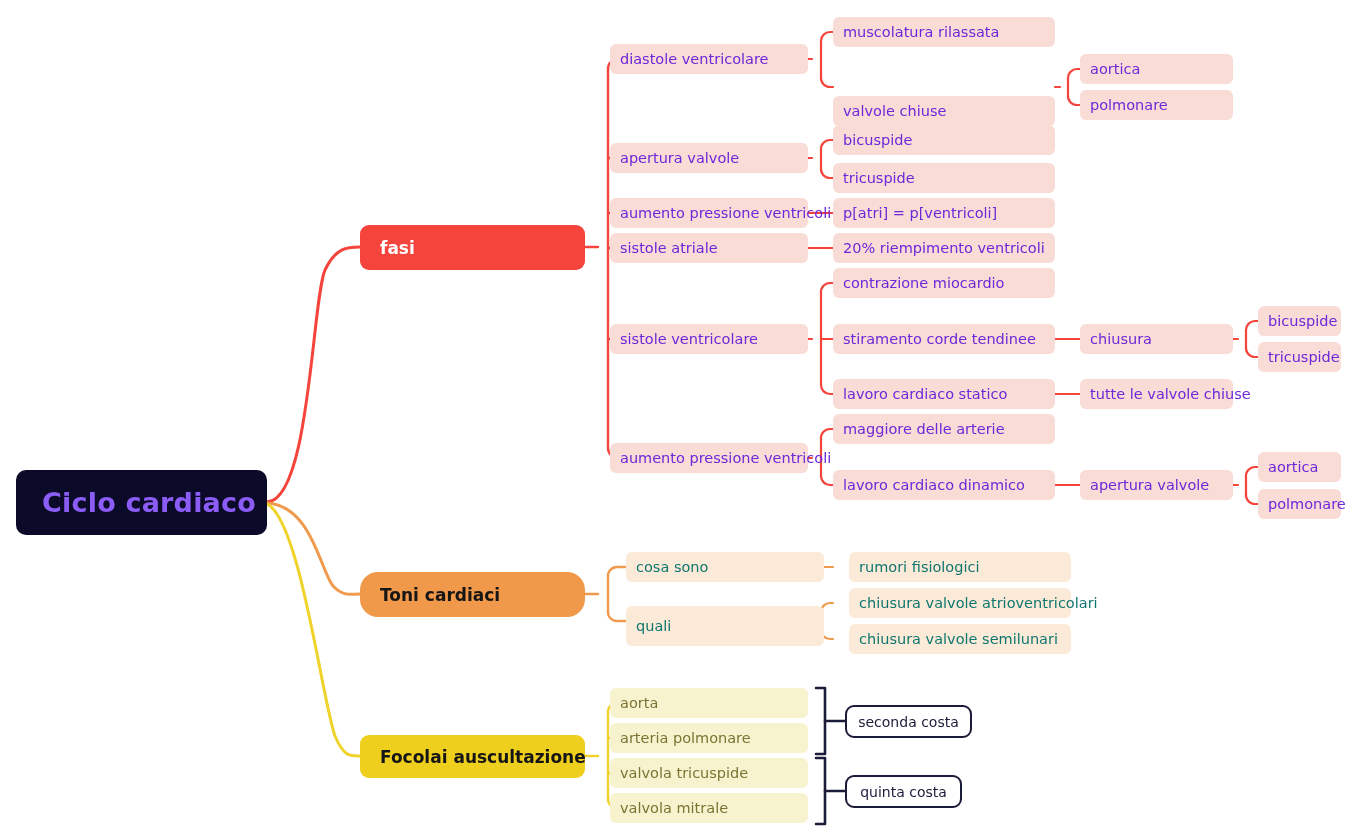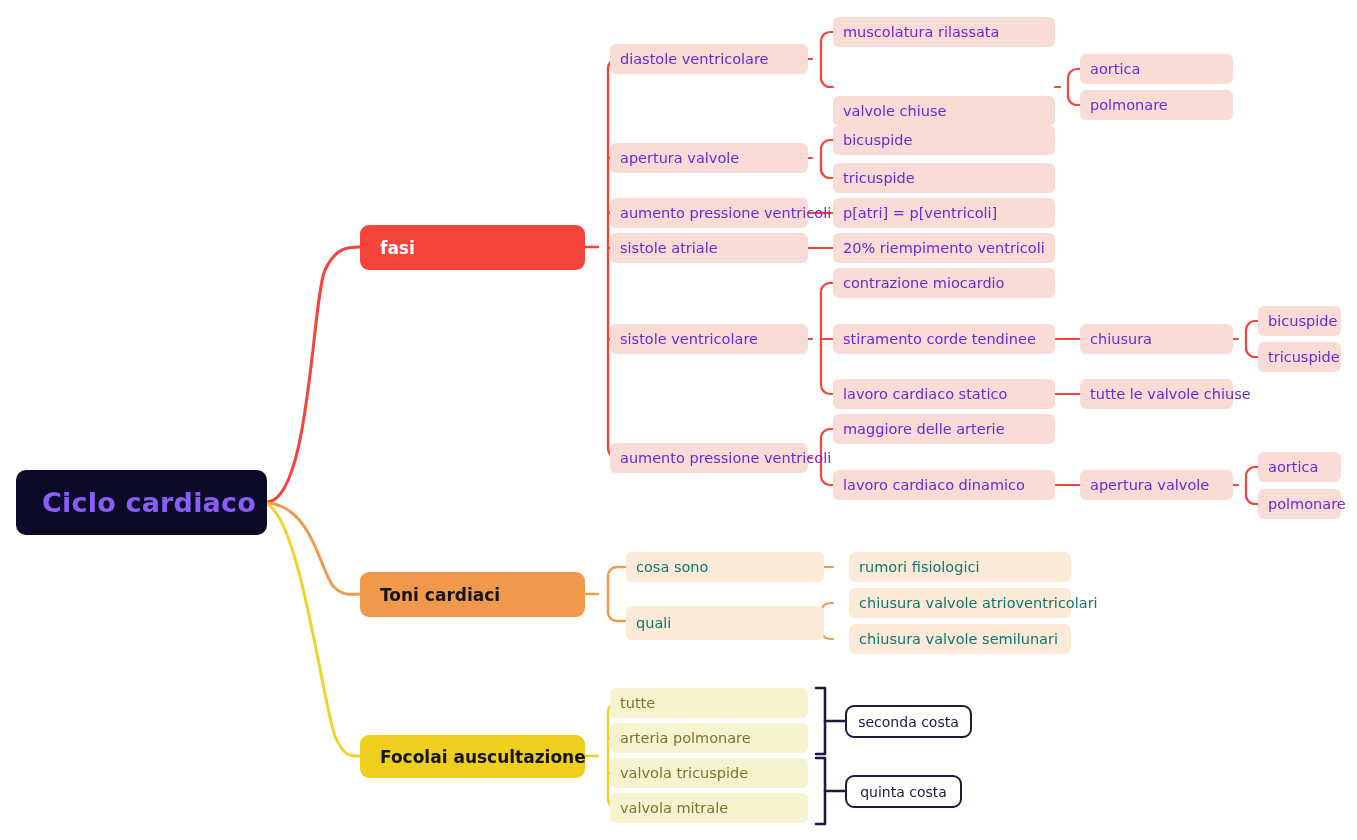--- a/index.html
+++ b/index.html
@@ -11,21 +11,21 @@
   .node{position:absolute;box-sizing:border-box;display:flex;align-items:center;
         white-space:nowrap;}
 
   
   .n-root{background:#0b0a29;color:#8b5cf6;border-radius:10px;
           font-size:27px;font-weight:bold;padding-left:26px;letter-spacing:.2px;}
 
   
   .n-l1{border-radius:9px;font-size:17px;font-weight:bold;padding-left:20px;}
   .n-l1.red{background:#f4443c;color:#ffffff;}
-  .n-l1.orange{background:#f0994a;color:#151515;}
+  .n-l1.orange{background:#f0994a;color:#151515;border-radius:18px;}
   .n-l1.yellow{background:#efcf1d;color:#151515;}
 
   
   .chip{border-radius:6px;font-size:14.5px;padding-left:10px;}
   .chip.pink{background:#fadcd7;color:#6d28d9;}
   .chip.peach{background:#fcead9;color:#0f766e;margin-left:16px;}
   .chip.lemon{background:#f8f3cf;color:#7c7434;}
 
   
   .n-outline{background:#ffffff;border:2px solid #1b1b3a;border-radius:9px;
@@ -218,35 +218,35 @@
   <div class="node chip pink" style="left:1258px;top:452px;width:83px;height:30px;">
     <span>aortica</span>
   </div>
   <div class="node chip pink" style="left:1258px;top:489px;width:83px;height:30px;">
     <span>polmonare</span>
   </div>
 
   <div class="node chip peach" style="left:610px;top:552px;width:198px;height:30px;">
     <span>cosa sono</span>
   </div>
-  <div class="node chip peach" style="left:610px;top:606px;width:198px;height:34px;">
+  <div class="node chip peach" style="left:610px;top:606px;width:198px;height:40px;">
     <span>quali</span>
   </div>
   <div class="node chip peach" style="left:833px;top:552px;width:222px;height:30px;">
     <span>rumori fisiologici</span>
   </div>
   <div class="node chip peach" style="left:833px;top:588px;width:222px;height:30px;">
     <span>chiusura valvole atrioventricolari</span>
   </div>
   <div class="node chip peach" style="left:833px;top:624px;width:222px;height:30px;">
     <span>chiusura valvole semilunari</span>
   </div>
 
   <div class="node chip lemon" style="left:610px;top:688px;width:198px;height:30px;">
-    <span>tutte</span>
+    <span>aorta</span>
   </div>
   <div class="node chip lemon" style="left:610px;top:723px;width:198px;height:30px;">
     <span>arteria polmonare</span>
   </div>
   <div class="node chip lemon" style="left:610px;top:758px;width:198px;height:30px;">
     <span>valvola tricuspide</span>
   </div>
   <div class="node chip lemon" style="left:610px;top:793px;width:198px;height:30px;">
     <span>valvola mitrale</span>
   </div>

